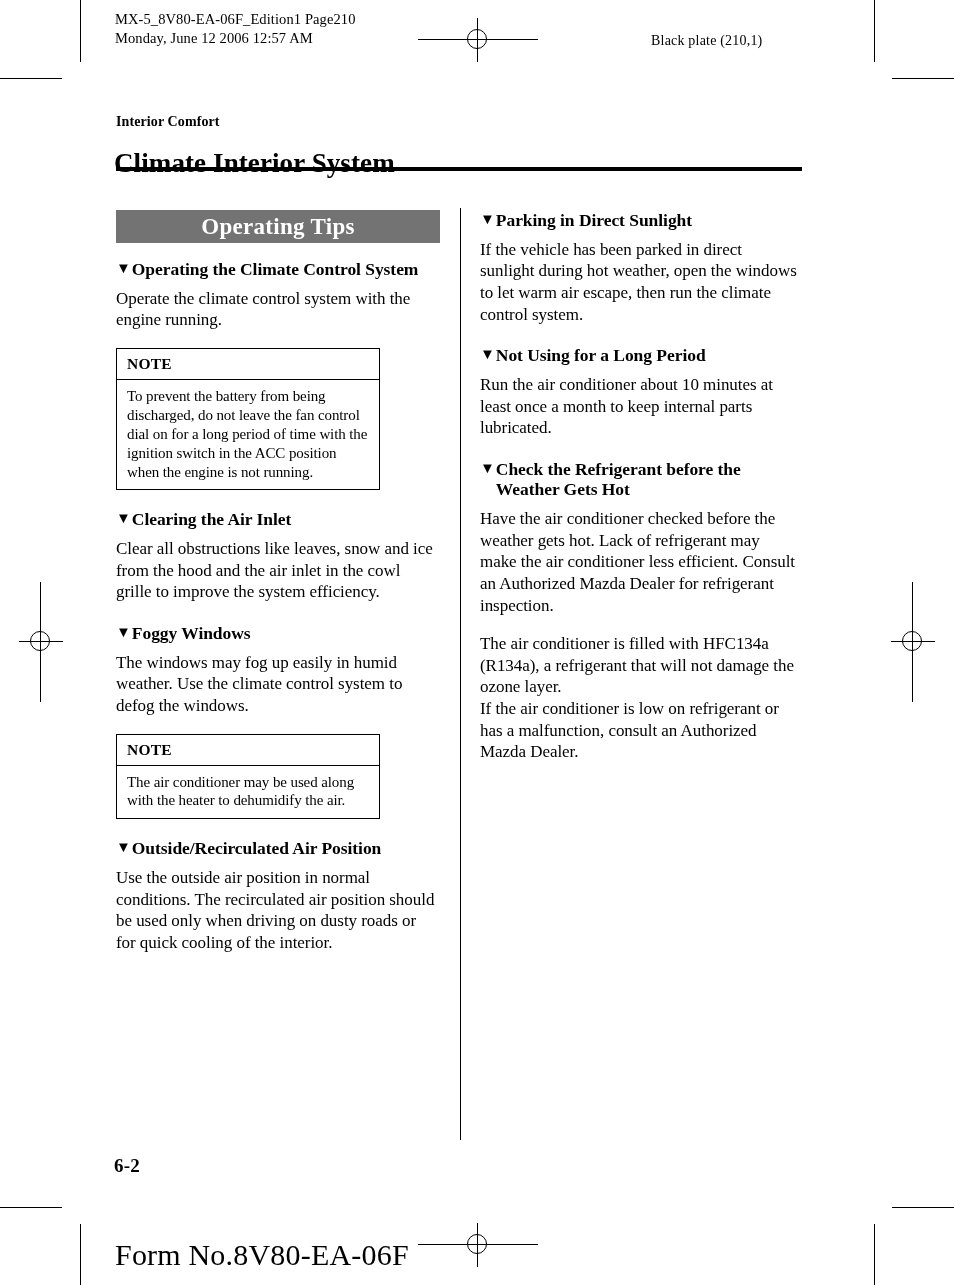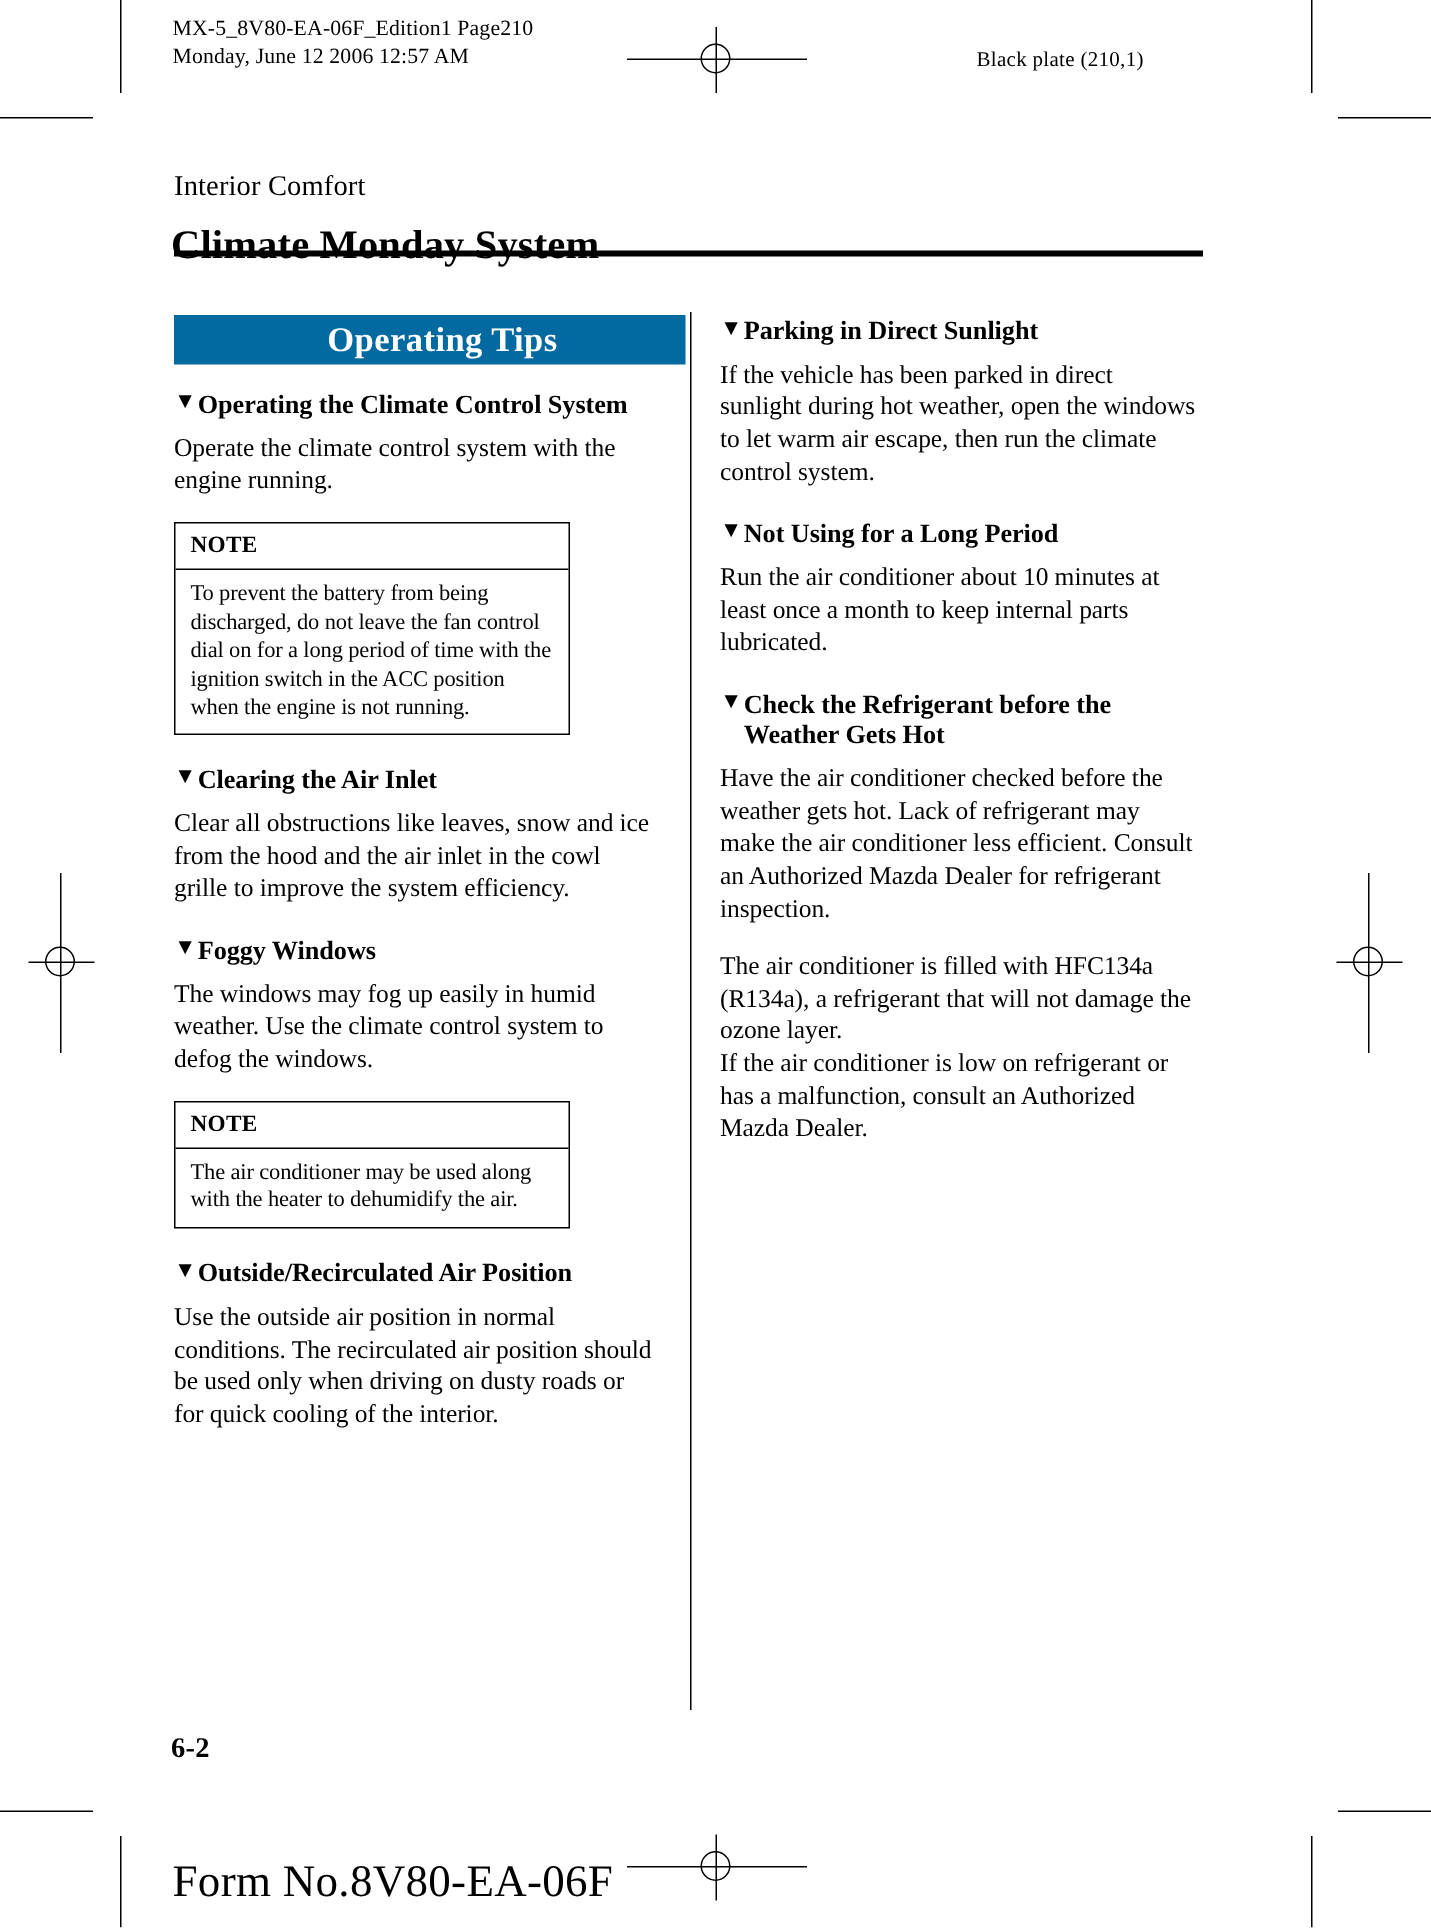--- a/index.html
+++ b/index.html
@@ -72,22 +72,22 @@
     font-size: 14px;
     letter-spacing: 0.2px;
     text-align: right;
   }
 
   
   .chapter-label {
     position: absolute;
     left: 116px;
     top: 114px;
-    font-size: 19px;
-    font-weight: normal;
+    font-size: 14px;
+    font-weight: bold;
     letter-spacing: 0.1px;
   }
   .page-title {
     position: absolute;
     left: 114px;
     top: 130px;
     font-size: 27px;
     font-weight: bold;
     letter-spacing: 0.1px;
   }
@@ -229,28 +229,28 @@
   <span class="hb"></span>
     <span class="vb"></span>
     <span class="circ"></span>
 </div>
 
 <div class="job-info">MX-5_8V80-EA-06F_Edition1 Page210
 Monday, June 12 2006 12:57 AM</div>
 <div class="black-plate">Black plate (210,1)</div>
 
 <div class="chapter-label">Interior Comfort</div>
-<h1 class="page-title">Climate Monday System</h1>
+<h1 class="page-title">Climate Interior System</h1>
 <div class="title-rule"></div>
 
 <div class="col-divider"></div>
 
 <div class="col col-left">
 
-  <div class="banner" style="background: #0369a1; color: rgb(255, 255, 255); padding-left: 17px;">Operating Tips</div>
+  <div class="banner" style="background: #737373; color: rgb(255, 255, 255);">Operating Tips</div>
 
   <div class="h-sec">
     <span class="tri">▼</span>
     <span class="htext">Operating the Climate Control System</span>
   </div>
   <p class="body">Operate the climate control system with the engine running.</p>
 
   <div class="note-box">
     <div class="note-head">NOTE</div>
     <div class="note-body">To prevent the battery from being discharged, do not leave the fan control dial on for a long period of time with the ignition switch in the ACC position when the engine is not running.</div>

